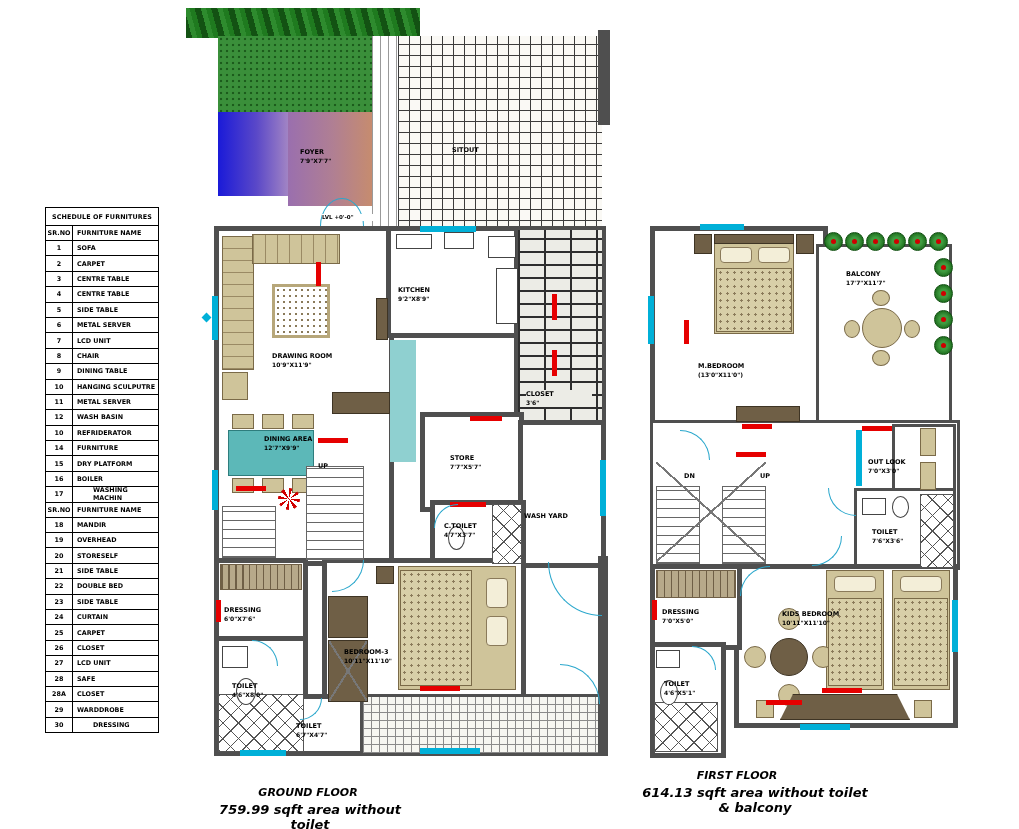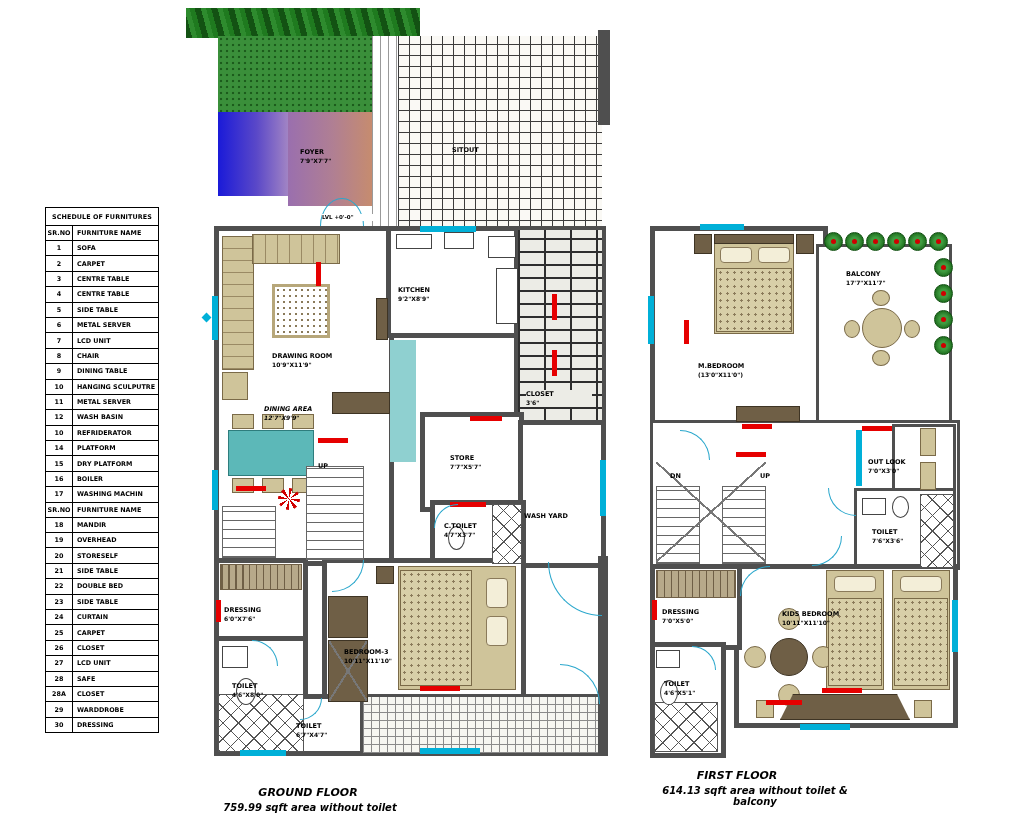--- a/index.html
+++ b/index.html
@@ -49,37 +49,37 @@
     background:repeating-conic-gradient(#d00000 0 18deg,transparent 18deg 45deg);}
   .blanket{position:absolute;background-color:#d8cfa8;border:1px solid #7a6a48;box-sizing:border-box;
     background-image:radial-gradient(#8a7a5a 1px,transparent 1.4px);background-size:7px 7px;z-index:21;}
   .pillow{position:absolute;background:#f3eed8;border:1px solid #8a7a5a;border-radius:4px;z-index:22;}
   .garden{background-color:#3a8f3a;
     background-image:radial-gradient(#1c5c1c 1.2px,transparent 1.6px);background-size:6px 6px;}
   .foliage{background:repeating-linear-gradient(75deg,#135213 0 6px,#2e8b2e 6px 11px,#1f7a1f 11px 16px);}
   .grad-blue{background:linear-gradient(90deg,#1a1ad8 0%,#5a48c8 55%,#a184c4 100%);}
   .grad-foyer{background:linear-gradient(90deg,#9a6fae 0%,#b07f93 45%,#cf9160 100%);}
   .title{position:absolute;font-style:italic;font-weight:bold;font-size:11px;color:#000;z-index:40;}
-  .subtitle{position:absolute;font-style:italic;font-weight:bold;font-size:10px;color:#000;z-index:40;}
+  .subtitle{position:absolute;font-style:italic;font-weight:bold;font-size:13px;color:#000;z-index:40;}
   .cross{background-image:
     linear-gradient(to bottom right,transparent calc(50% - 1px),#777 calc(50% - 1px) calc(50% + 1px),transparent calc(50% + 1px)),
     linear-gradient(to bottom left,transparent calc(50% - 1px),#777 calc(50% - 1px) calc(50% + 1px),transparent calc(50% + 1px));}
   .hangrail{background-color:#b7a98a;border:1.5px solid #6f5f46;box-sizing:border-box;
     background-image:repeating-linear-gradient(90deg,#6f5f46 0 1.5px,transparent 1.5px 7px);}
   
   .sched{position:absolute;left:45px;top:207px;width:114px;background:#fff;border:1.6px solid #000;
          font-size:6.4px;font-weight:bold;color:#000;z-index:50;box-sizing:border-box;}
   .sched .stitle{height:17px;display:flex;align-items:center;justify-content:center;
          border-bottom:1.4px solid #000;letter-spacing:.1px;}
   .sched .thead{display:flex;height:14px;border-bottom:1px solid #000;align-items:stretch;}
   .sched .thead.sec{border-top:1.6px solid #000;}
   .sched .td-sr{width:26px;flex:none;border-right:1px solid #000;display:flex;align-items:center;justify-content:center;}
   .sched .td-name{flex:1;display:flex;align-items:center;padding-left:4px;}
   .sched .trow{display:flex;height:14.4px;border-bottom:1px solid #000;align-items:stretch;}
-  .sched .trow:last-child{border-bottom:none;}
+  .sched .trow:last-child{border-bottom:none;gap:16px;}
   .marker{position:absolute;width:7px;height:7px;background:#00b0d8;transform:rotate(45deg);z-index:30;}
 </style>
 </head>
 <body>
 
 <div class="canvas">
 
   <div class="sched">
     <div class="stitle">SCHEDULE OF FURNITURES</div>
     <div class="thead">
@@ -134,21 +134,21 @@
         <div class="trow">
           <div class="td-sr">12</div>
           <div class="td-name">WASH BASIN</div>
         </div>
         <div class="trow">
           <div class="td-sr">10</div>
           <div class="td-name">REFRIDERATOR</div>
         </div>
         <div class="trow">
           <div class="td-sr">14</div>
-          <div class="td-name">PLATFORM</div>
+          <div class="td-name">FURNITURE</div>
         </div>
         <div class="trow">
           <div class="td-sr">15</div>
           <div class="td-name">DRY PLATFORM</div>
         </div>
         <div class="trow">
           <div class="td-sr">16</div>
           <div class="td-name">BOILER</div>
         </div>
         <div class="trow">
@@ -324,21 +324,21 @@
     <div>LVL +0'-0"</div>
   </div>
   <div class="lbl" style="left:272px;top:352px;width:80px;">
     <div>DRAWING ROOM</div>
     <div class="d">10'9"X11'9"</div>
   </div>
   <div class="lbl" style="left:398px;top:286px;width:80px;">
     <div>KITCHEN</div>
     <div class="d">9'2"X8'9"</div>
   </div>
-  <div class="lbl" style="left:264px;top:405px;width:80px;font-style:italic;">
+  <div class="lbl" style="left:264px;top:435px;width:80px;">
     <div>DINING AREA</div>
     <div class="d">12'7"X9'9"</div>
   </div>
   <div class="lbl" style="left:450px;top:454px;width:80px;">
     <div>STORE</div>
     <div class="d">7'7"X5'7"</div>
   </div>
   <div class="lbl" style="left:526px;top:390px;width:66px;background:#ecece6;">
     <div>CLOSET</div>
     <div class="d">3'6"</div>
@@ -408,21 +408,21 @@
   <div class="abs tan" style="left:920px;top:462px;width:16px;height:28px;"></div>
 
   <div class="fix" style="left:862px;top:498px;width:24px;height:17px;"></div>
   <div class="fix ellipse" style="left:892px;top:496px;width:17px;height:22px;"></div>
   <div class="abs xhatch" style="left:920px;top:494px;width:34px;height:74px;"></div>
   <div class="arc bl" style="left:828px;top:488px;width:28px;height:28px;"></div>
 
   <div class="abs stairsH" style="left:656px;top:486px;width:44px;height:78px;"></div>
   <div class="abs stairsH" style="left:722px;top:486px;width:44px;height:78px;"></div>
   <div class="abs cross" style="left:656px;top:462px;width:110px;height:100px;"></div>
-  <div class="lbl" style="left:670px;top:472px;width:30px;">DN</div>
+  <div class="lbl" style="left:684px;top:472px;width:30px;">DN</div>
   <div class="lbl" style="left:760px;top:472px;width:30px;">UP</div>
 
   <div class="abs tan" style="left:826px;top:570px;width:58px;height:120px;"></div>
   <div class="pillow" style="left:834px;top:576px;width:40px;height:14px;"></div>
   <div class="blanket" style="left:828px;top:598px;width:54px;height:88px;"></div>
   <div class="abs tan" style="left:892px;top:570px;width:58px;height:120px;"></div>
   <div class="pillow" style="left:900px;top:576px;width:40px;height:14px;"></div>
   <div class="blanket" style="left:894px;top:598px;width:54px;height:88px;"></div>
   <div class="abs brown ellipse" style="left:770px;top:638px;width:38px;height:38px;"></div>
   <div class="abs tan ellipse" style="left:778px;top:608px;width:22px;height:22px;"></div>

